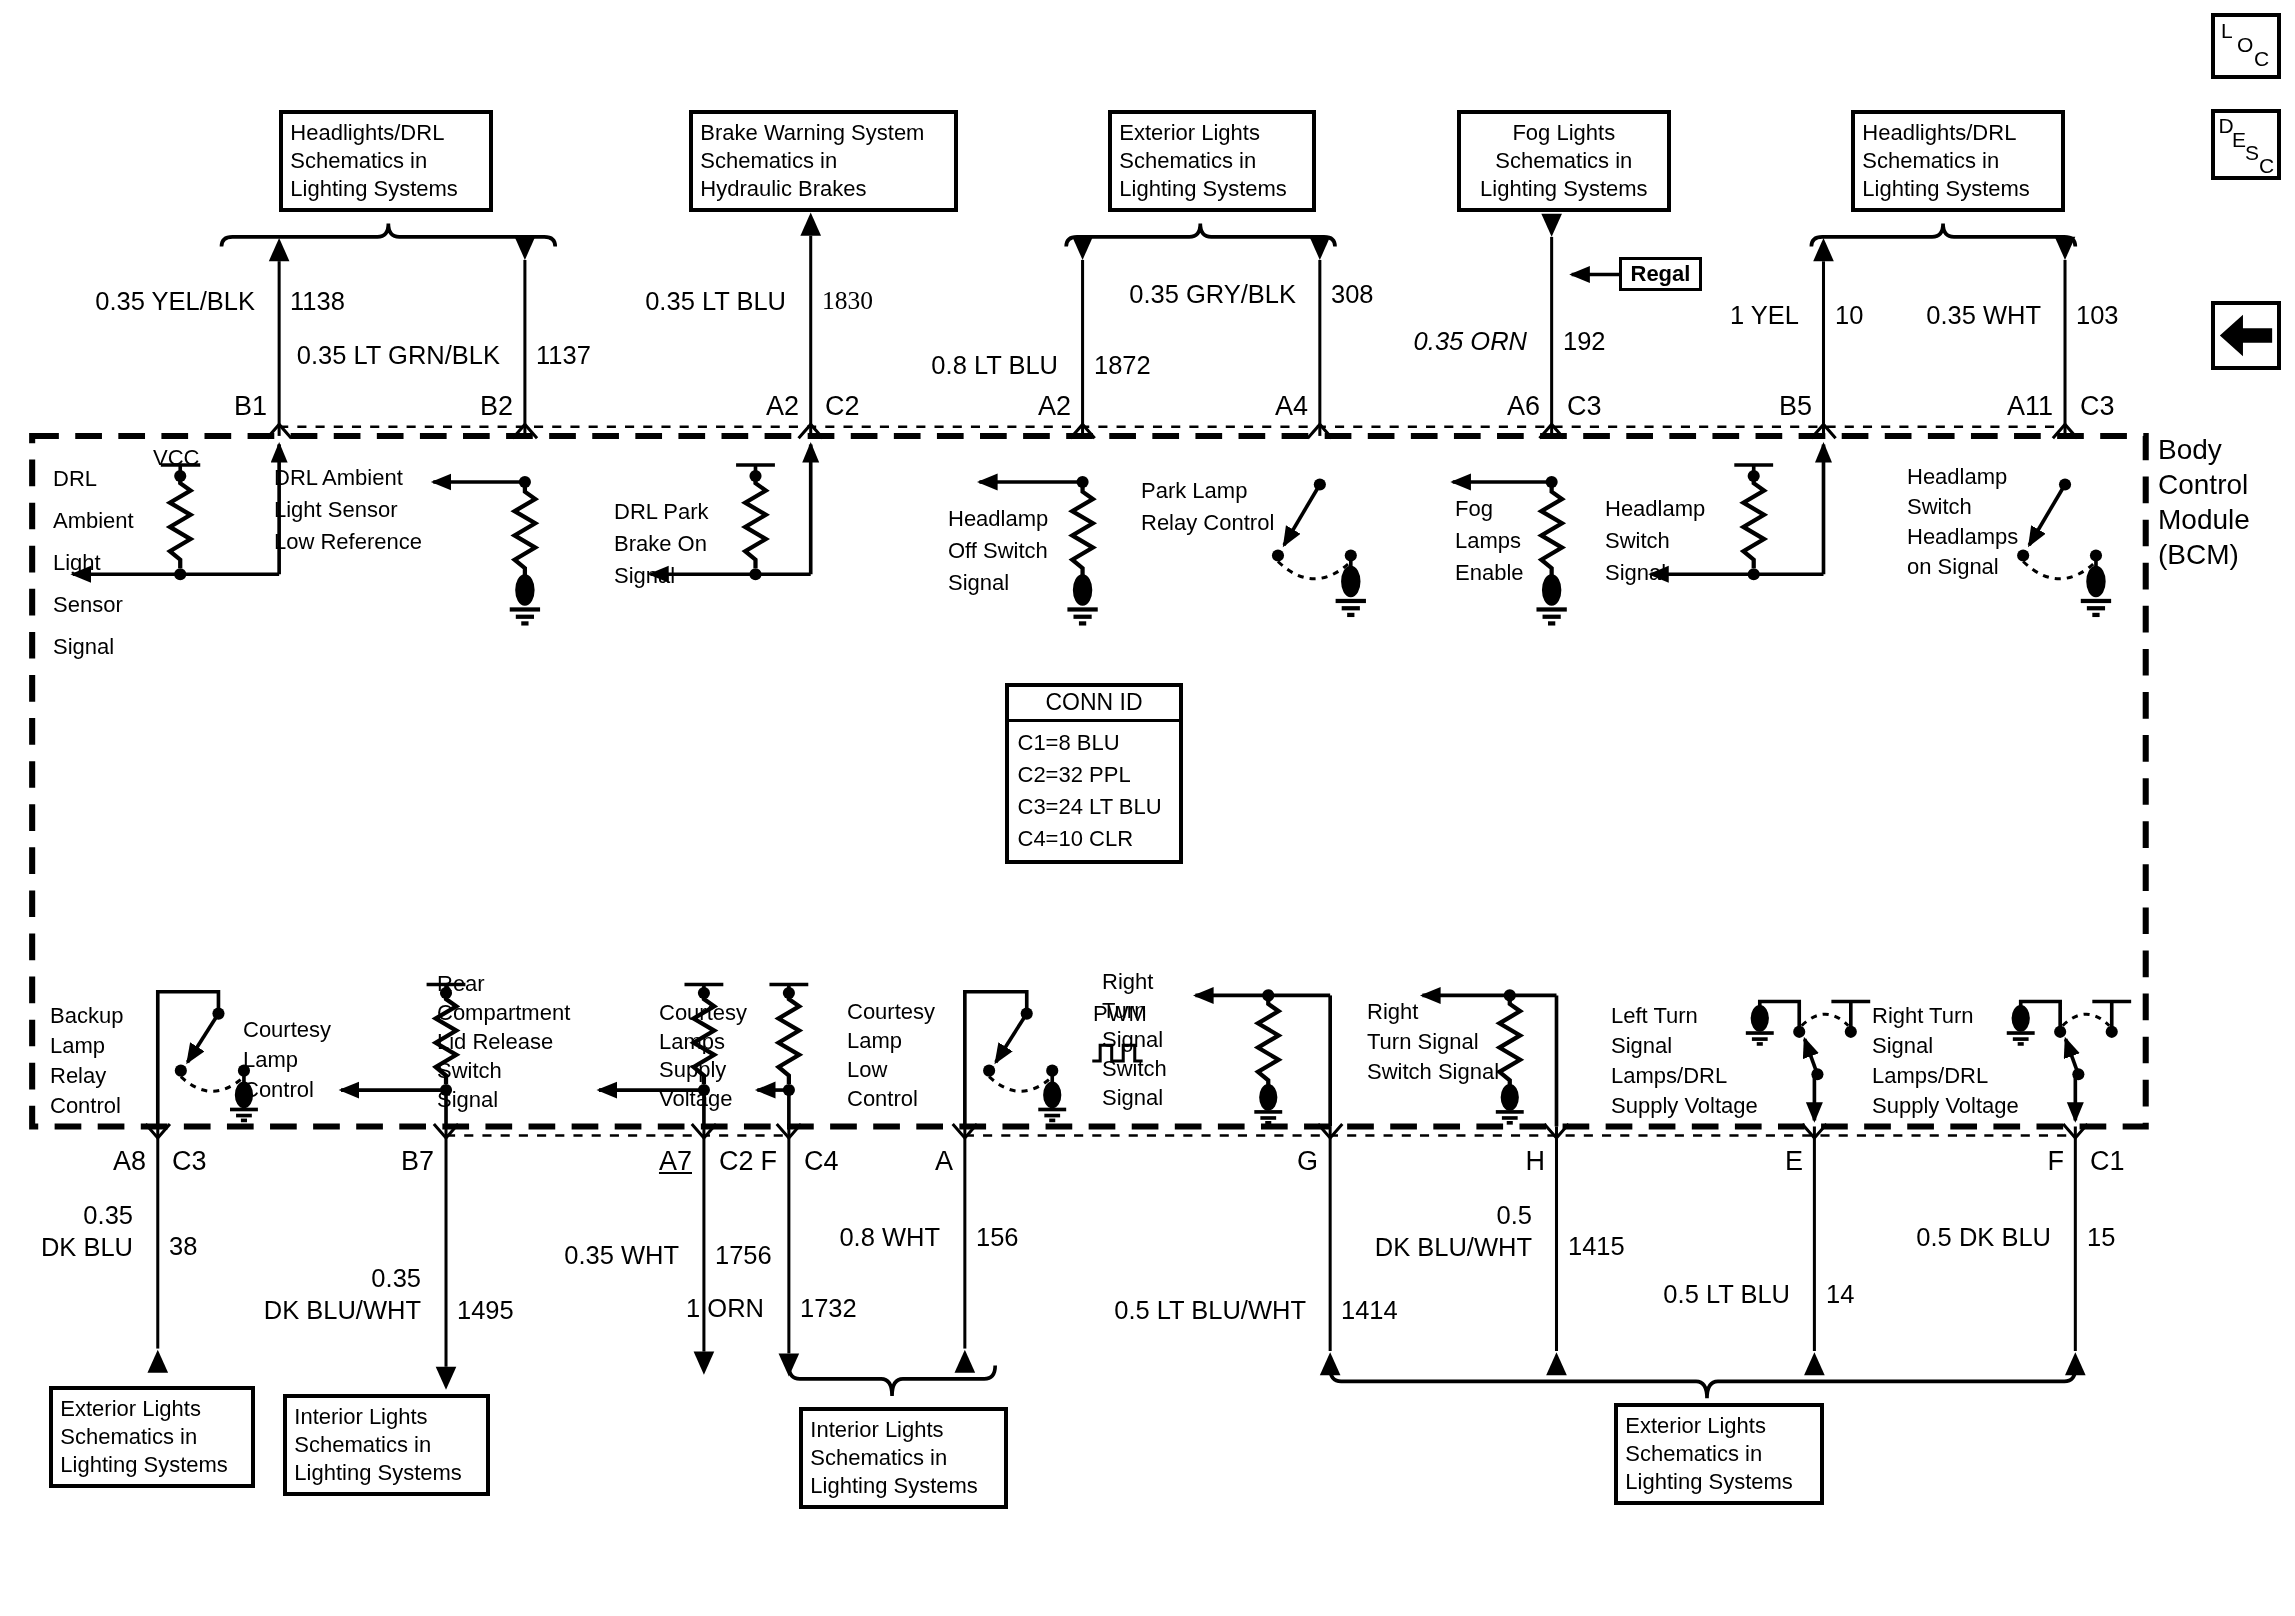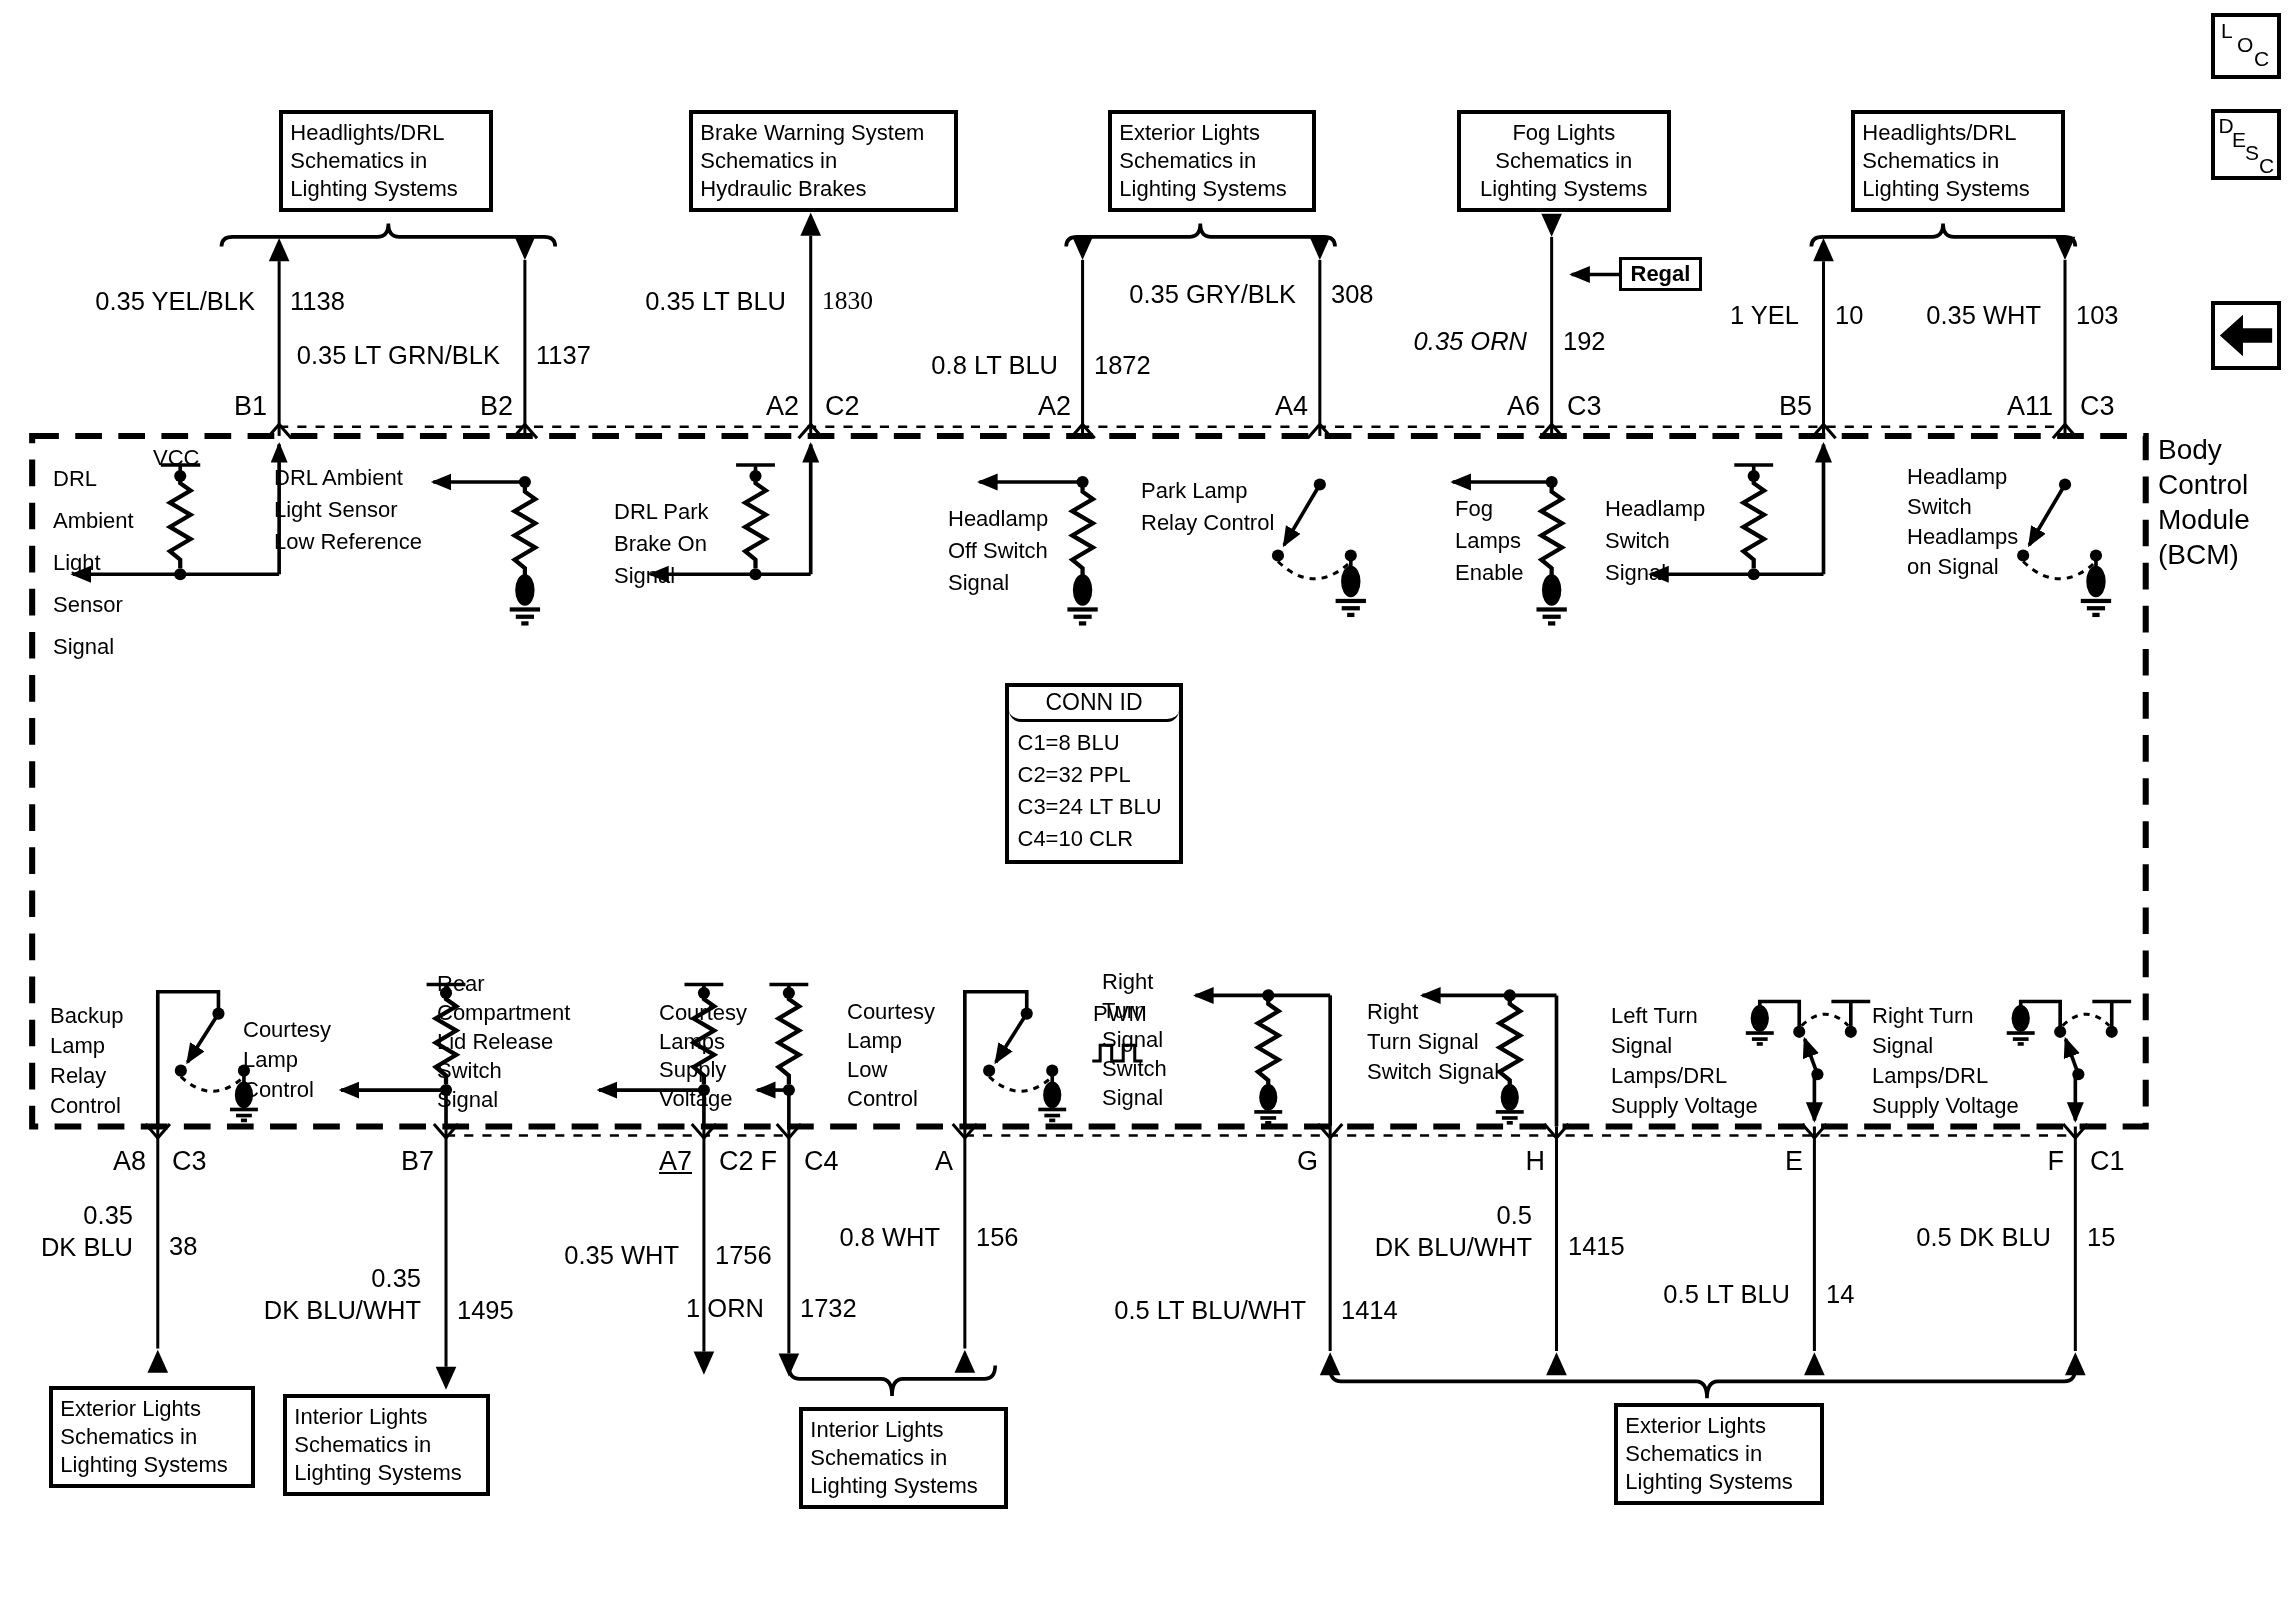--- a/index.html
+++ b/index.html
@@ -9,21 +9,21 @@
   .refbox{position:absolute;border:4.2px solid #000;background:#fff;
           font-size:22px;line-height:28px;padding:4.9px 7.3px;white-space:pre-line;}
   .wl{position:absolute;width:291px;text-align:right;font-size:25.5px;line-height:32px;white-space:pre-line;}
   .wn{position:absolute;font-size:25.5px;line-height:32px;}
   .pin{position:absolute;width:85px;text-align:right;font-size:27px;}
   .pin2{position:absolute;font-size:27px;}
   .comp{position:absolute;font-size:22px;white-space:pre-line;}
   .tag{position:absolute;font-size:22px;}
   .bcm{position:absolute;font-size:28px;line-height:35px;white-space:pre-line;}
   .connid{position:absolute;border:4.9px solid #000;background:#fff;}
-  .connid .t{border-bottom:3.6px solid #000;text-align:center;font-size:23px;padding:2.4px 0;border-radius:12px;}
+  .connid .t{border-bottom:3.6px solid #000;text-align:center;font-size:23px;padding:2.4px 0;}
   .connid .r{font-size:22px;line-height:32px;padding:4.9px 0 4.9px 8.5px;white-space:pre-line;}
   .regal{position:absolute;border:3.6px solid #000;background:#fff;font-size:22px;padding:1.2px 8.5px;font-weight:bold;}
   .btn{position:absolute;border:4.9px solid #000;background:#fff;}
   .btn span{position:absolute;font-size:21px;}
 </style>
 </head>
 <body>
 
 <div class="stage">
 

